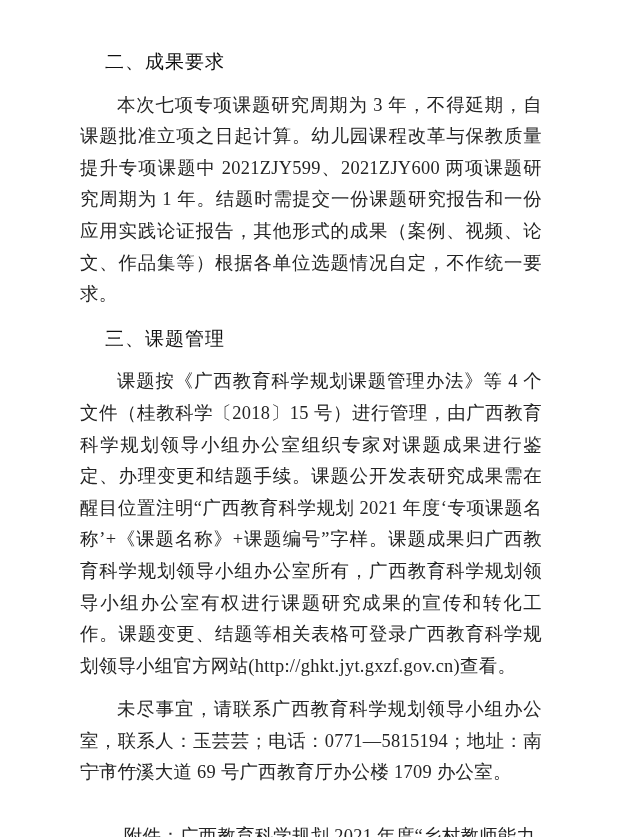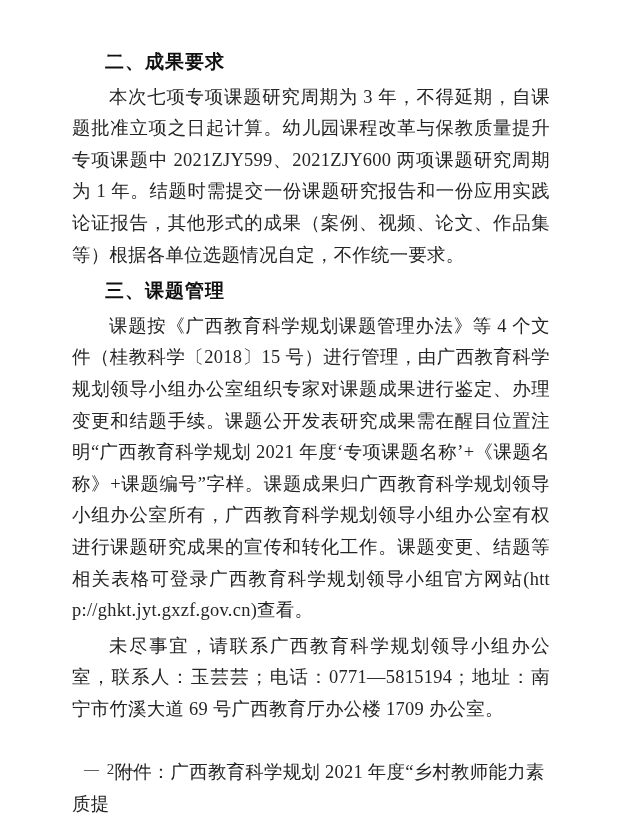--- a/index.html
+++ b/index.html
@@ -22,29 +22,29 @@
   }
   .content {
     position: absolute;
     left: 68px;
     top: 46px;
     width: 486px;
   }
   .heading {
     margin: 0;
     font-family: "Liberation Sans", "DejaVu Sans", sans-serif;
-    font-weight: 700;
+    font-weight: 400;
     color: #101010;
     font-size: 19px;
     line-height: 31.6px;
     text-indent: 37px;
     letter-spacing: 1px;
   }
   .para {
-    margin: 4px;
+    margin: 12px;
     font-size: 18.4px;
     line-height: 31.6px;
     text-align: justify;
     text-align-last: left;
     text-indent: 37px;
     letter-spacing: 0.3px;
     word-break: break-all;
   }
   .attachment {
     margin-top: 31.6px;

